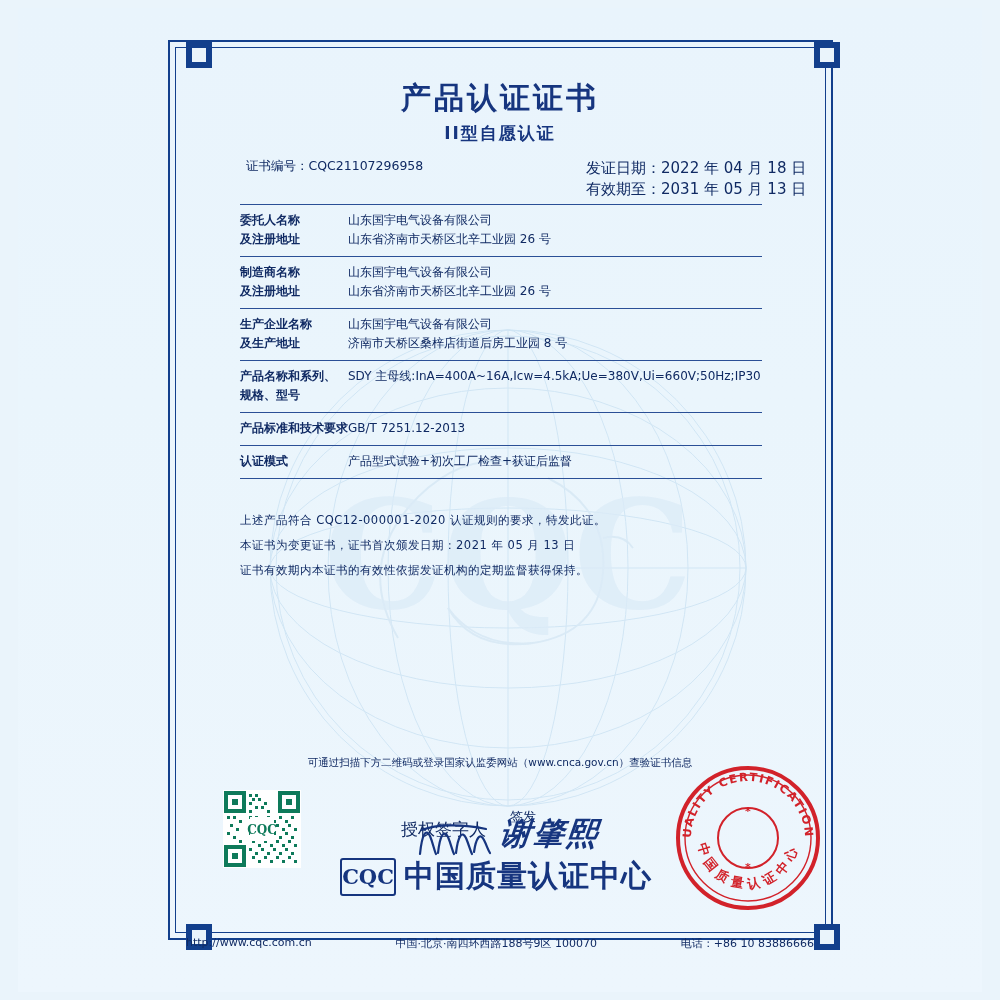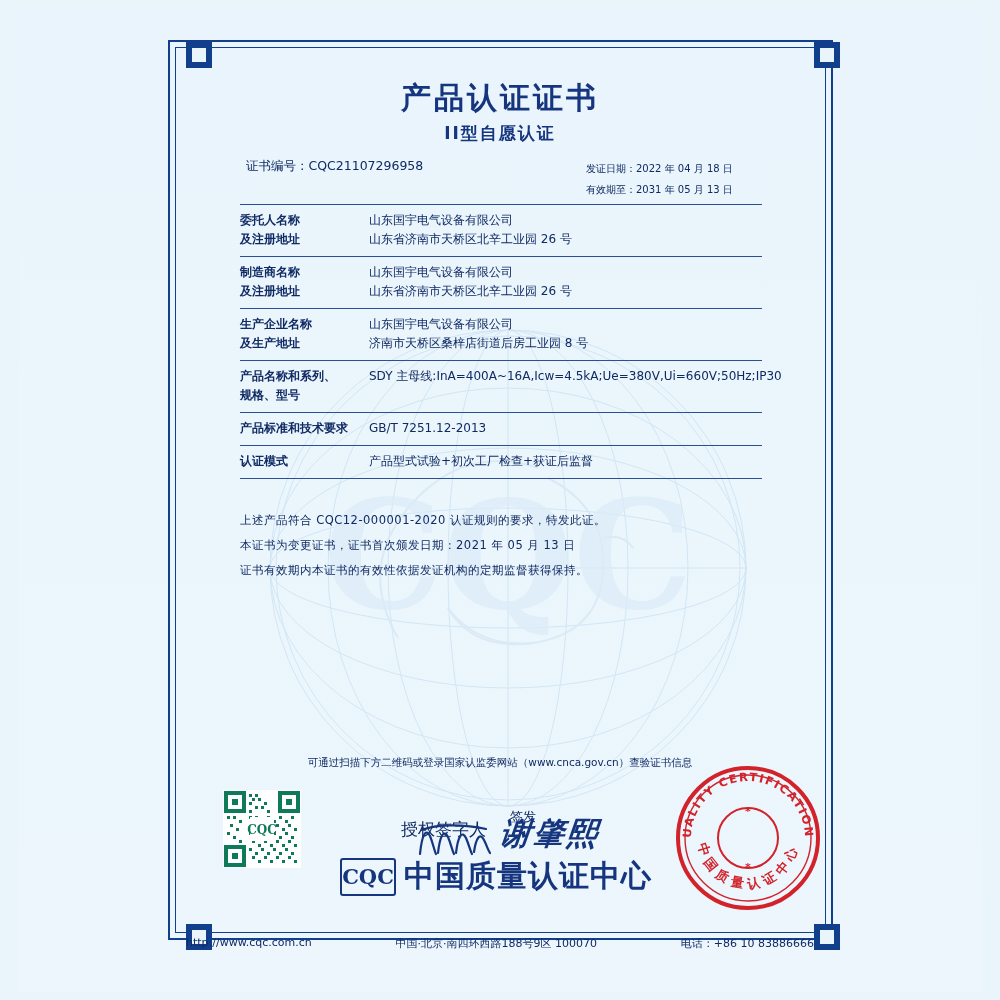--- a/index.html
+++ b/index.html
@@ -110,21 +110,21 @@
     left: 228px;
     top: 150px;
     font-size: 12.5px;
     color: #102a63;
     font-family: "DejaVu Sans", "Liberation Sans", sans-serif;
   }
   .meta-right {
     position: absolute;
     left: 568px;
     top: 150px;
-    font-size: 10px;
+    font-size: 15px;
     color: #102a63;
     font-family: "DejaVu Sans", "Liberation Sans", sans-serif;
     line-height: 21px;
   }
 
   
   .fields {
     position: absolute;
     left: 222px;
     top: 196px;
@@ -145,21 +145,20 @@
     font-size: 12px;
     color: #102a63;
     line-height: 19px;
   }
   .fields .val {
     flex: 1;
     font-family: "DejaVu Sans", "Liberation Sans", sans-serif;
     font-size: 12px;
     color: #102a63;
     line-height: 19px;
-    margin-left: 21px;
   }
   .fields .lab div, .fields .val div { white-space: nowrap; }
 
   
   .statements {
     position: absolute;
     left: 222px;
     top: 500px;
     width: 540px;
     font-family: "DejaVu Sans", "Liberation Sans", sans-serif;

